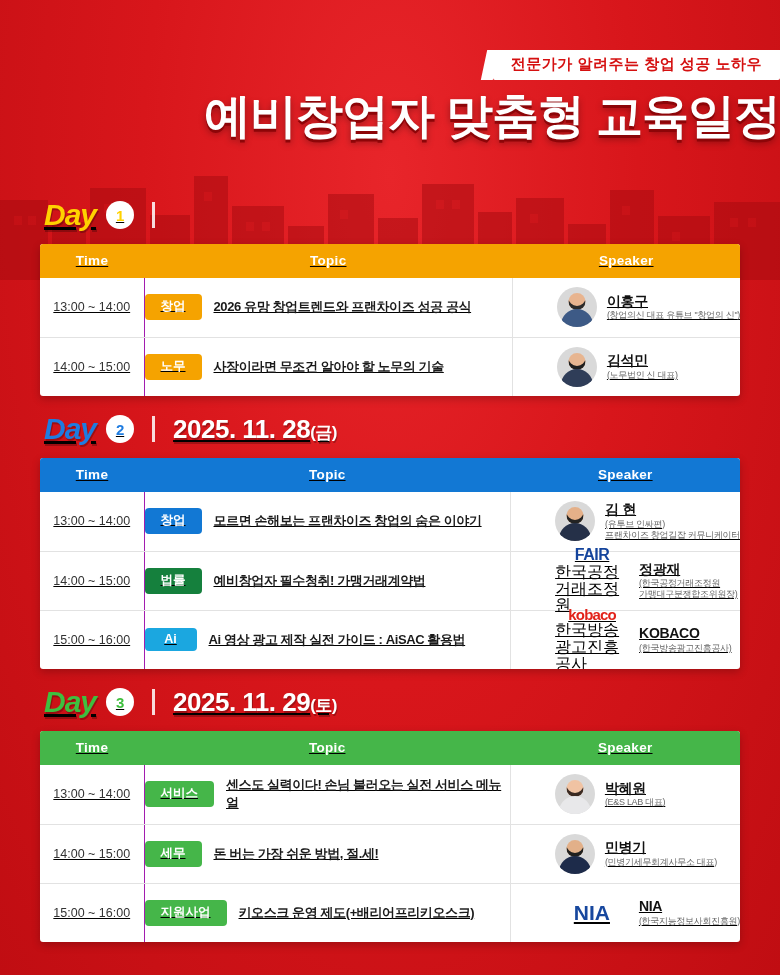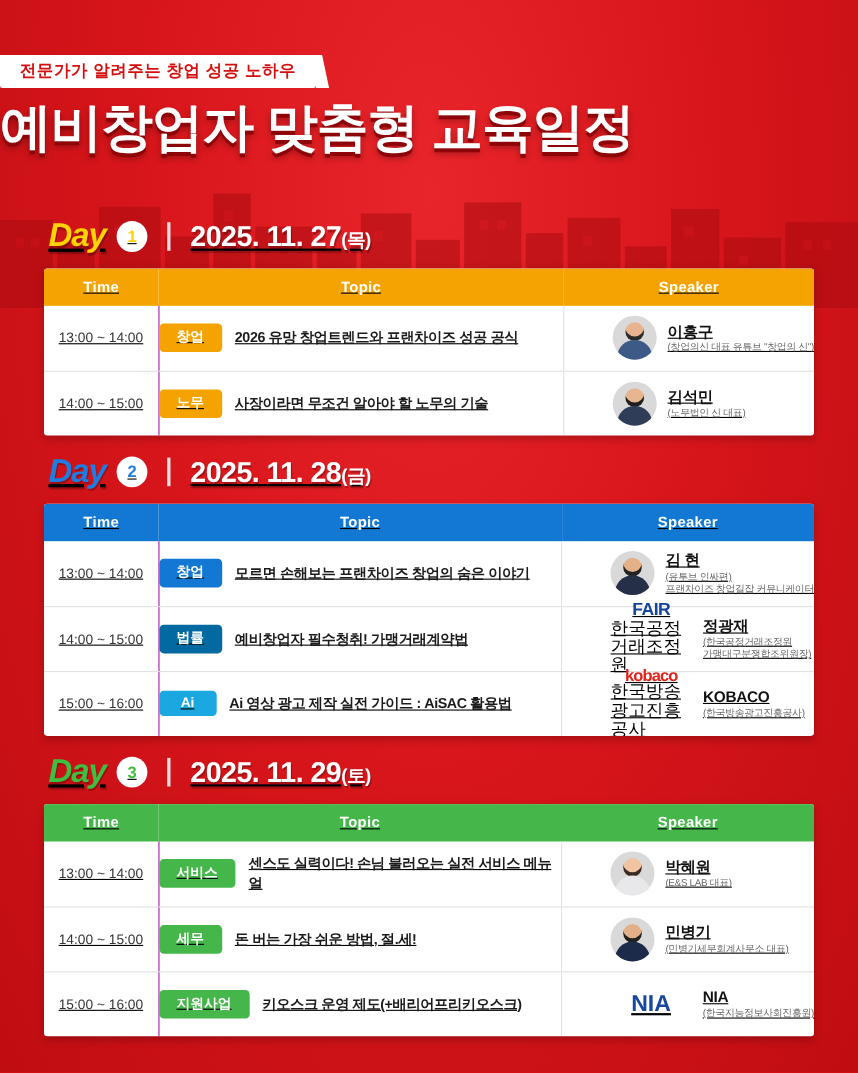--- a/index.html
+++ b/index.html
@@ -15,21 +15,21 @@
     background: radial-gradient(ellipse at 50% 18%, #e8252a 0%, #d8161b 45%, #c00d12 100%);
     overflow: hidden;
   }
   
   .skyline {
     position: absolute; left: 0; right: 0; top: 160px; height: 120px;
     opacity: .5;
   }
   .skyline svg { display: block; width: 100%; height: 120px; }
 
-  .header { position: relative; padding-top: 50px; text-align: left; z-index: 3; }
+  .header { position: relative; padding-top: 50px; text-align: right; z-index: 3; }
   .ribbon {
     display: inline-block;
     background: #ffffff;
     color: #d51010;
     font-size: 15px;
     font-weight: bold;
     letter-spacing: .5px;
     padding: 5px 18px 6px;
     border-radius: 2px;
     position: relative;
@@ -201,21 +201,20 @@
     <div class="ribbon">전문가가 알려주는 창업 성공 노하우</div>
     <div class="main-title">예비창업자 맞춤형 교육일정</div>
   </div>
 
   <div class="content" id="content">
       <div class="day-block">
         <div class="day-head">
           <span class="day-word" style="color:#ffd200">Day</span>
           <span class="day-num" style="color:#ffd200">1</span>
           <span class="day-bar"></span>
-          <span class="day-date"><span>2025. 11. 27</span><span class="dow">(목)</span></span>
         </div>
         <table class="sched">
           <thead>
             <tr style="background:#f5a300">
               <th class="col-time">Time</th>
               <th class="col-topic">Topic</th>
               <th class="col-speaker">Speaker</th>
             </tr>
           </thead>
           <tbody>
@@ -305,21 +304,21 @@
                       <div>프랜차이즈 창업길잡 커뮤니케이터</div>
                     </div>
                   </span>
                 </div>
               </td>
             </tr>
             <tr>
               <td class="time">14:00 ~ 15:00</td>
               <td class="topic">
                 <div class="topic-inner">
-                  <span class="tag" style="background:#0369a1">법률</span>
+                  <span class="tag" style="background:#15803d">법률</span>
                   <span class="topic-text">예비창업자 필수청취! 가맹거래계약법</span>
                 </div>
               </td>
               <td class="speaker">
                 <div class="spk-inner">
                   <span class="logo-box">
                     <span class="logo-fair">FAIR</span>
                     <span class="sub">한국공정거래조정원</span>
                   </span>
                   <span class="spk-text">

